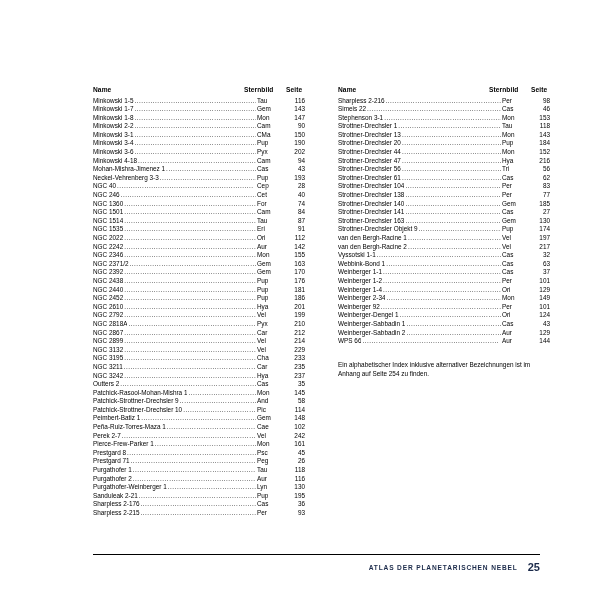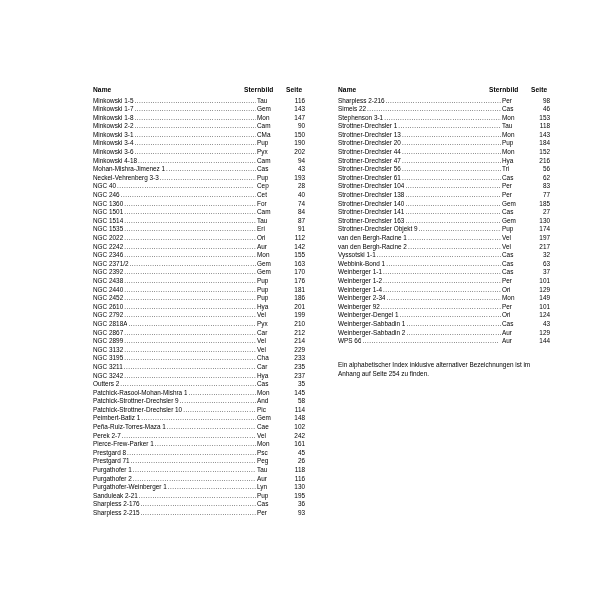--- a/index.html
+++ b/index.html
@@ -604,14 +604,19 @@
             <span class="e-dots">............................................................</span>
             <span class="e-const">Aur</span>
             <span class="e-page">144</span>
           </div>
         </div>
       <div class="note">Ein alphabetischer Index inklusive alternativer Bezeichnungen ist im Anhang auf Seite 254 zu finden.</div>
     </div>
 
   </div>
 
+  <div class="footer">
+    <div class="rule"></div>
+    <span class="f-title">ATLAS DER PLANETARISCHEN NEBEL</span>
+    <span class="f-page">25</span>
+  </div>
 
 </div>
 
 </body></html>

